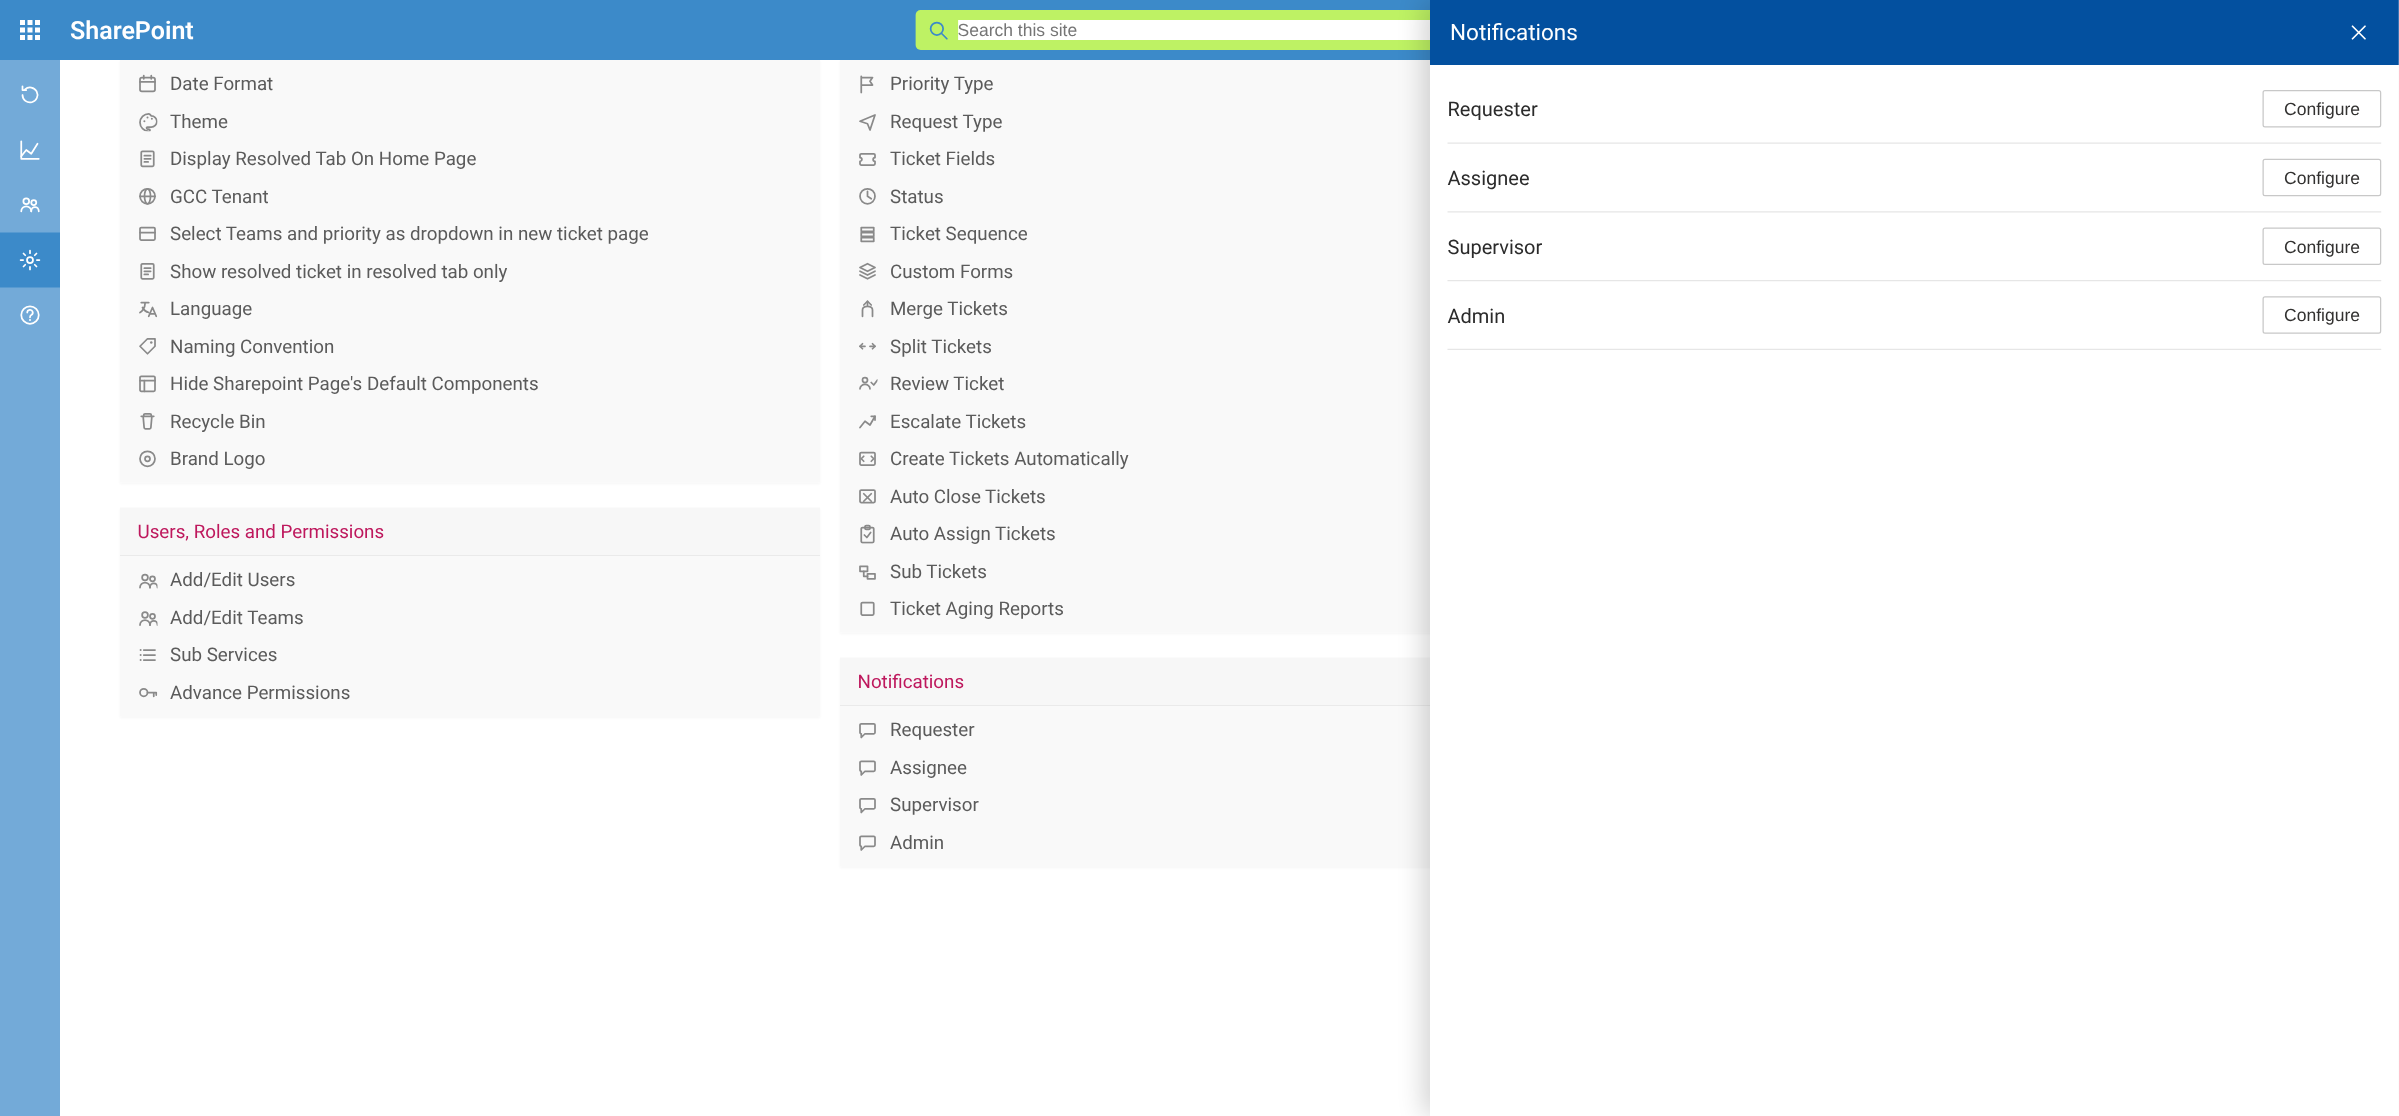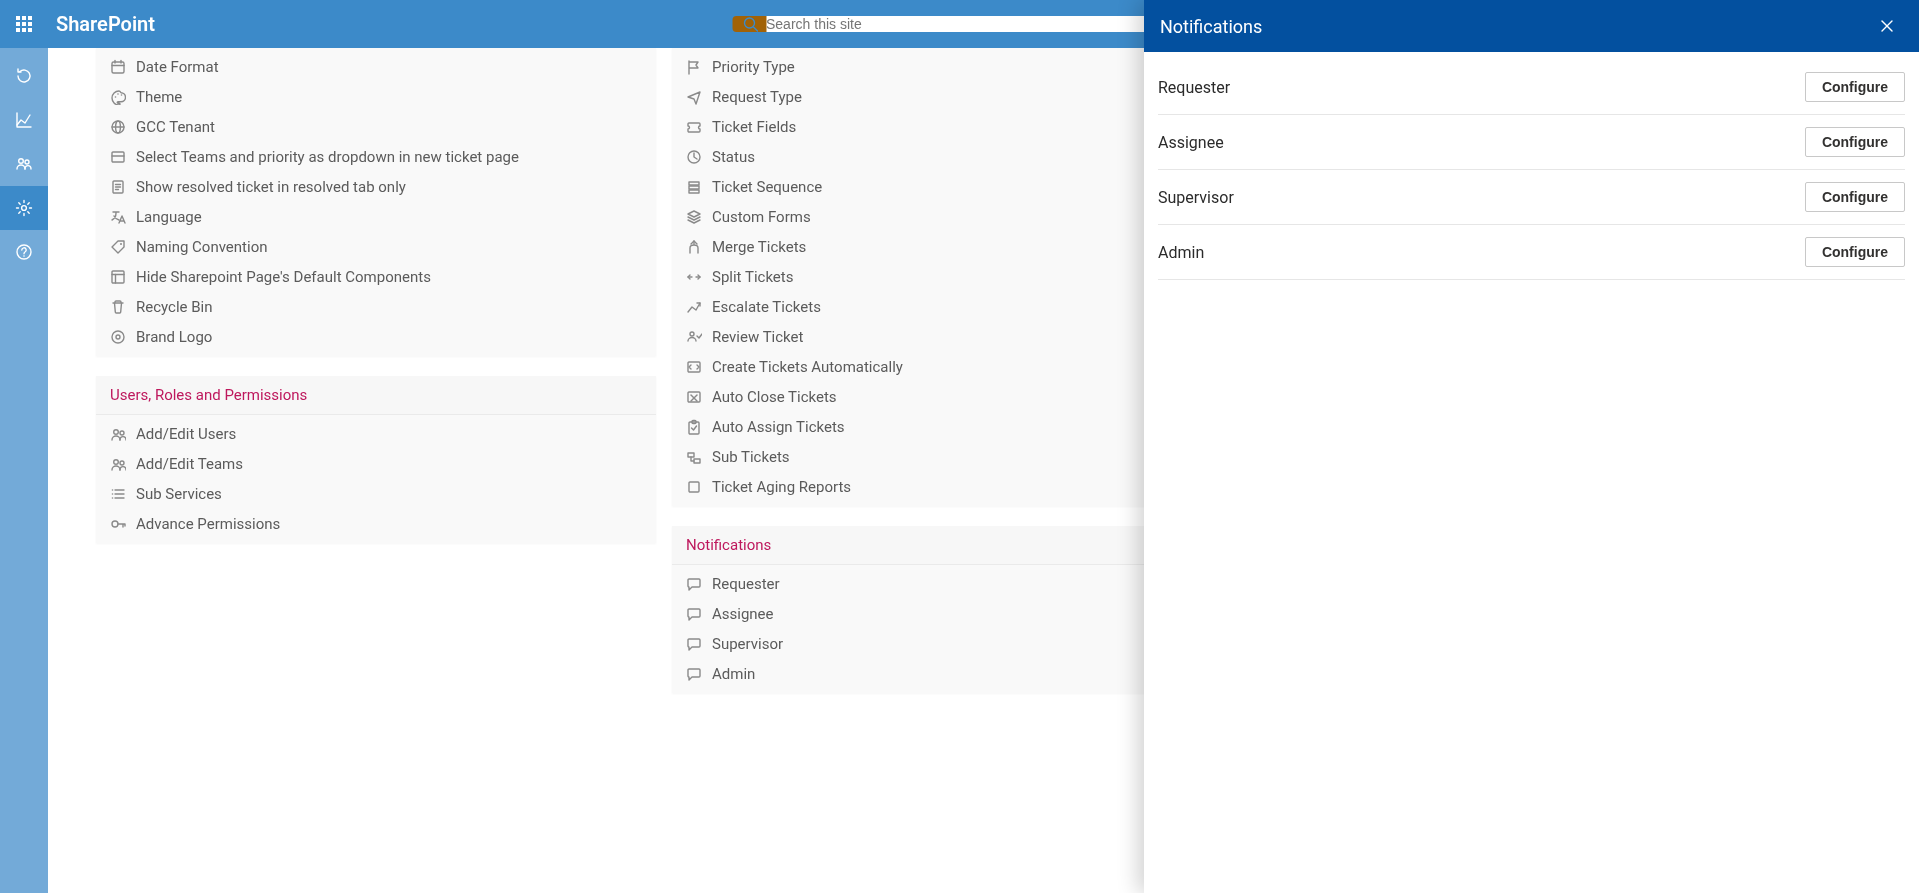--- a/index.html
+++ b/index.html
@@ -43,23 +43,23 @@
   }
   .searchwrap {
     position: absolute;
     left: 50%;
     transform: translateX(-50%);
     width: 455px;
   }
   .searchbox {
     display: flex;
     align-items: center;
-    background: #a16207;
+    background: #bef264;
     border-radius: 4px;
-    height: 16px;
+    height: 32px;
     padding: 0 10px;
     gap: 8px;
   }
   .searchbox input {
     border: none;
     outline: none;
     flex: 1;
     font-size: 14px;
     color: #605e5c;
   }
@@ -175,21 +175,20 @@
   }
   .panel-row-label { font-size: 16px; color:#2b2b2b; }
   .btn {
     background:#fff;
     border:1px solid #c8c8c8;
     border-radius:2px;
     padding:6px 16px;
     font-size:14px;
     cursor:pointer;
     color:#323130;
-    font-weight:bold;
   }
 
   
   .stroke { fill:none; stroke:currentColor; stroke-width:1.4; stroke-linecap:round; stroke-linejoin:round; }
 </style>
 </head>
 <body>
 
 <svg width="0" height="0" style="position:absolute">
   <defs>
@@ -460,20 +459,26 @@
               <span>Date Format</span>
             </div>
             <div class="setting-row">
               <svg viewBox="0 0 16 16" class="row-icon">
                 <use href="#i-palette"></use>
               </svg>
               <span>Theme</span>
             </div>
             <div class="setting-row">
               <svg viewBox="0 0 16 16" class="row-icon">
+                <use href="#i-doc"></use>
+              </svg>
+              <span>Display Resolved Tab On Home Page</span>
+            </div>
+            <div class="setting-row">
+              <svg viewBox="0 0 16 16" class="row-icon">
                 <use href="#i-globe"></use>
               </svg>
               <span>GCC Tenant</span>
             </div>
             <div class="setting-row">
               <svg viewBox="0 0 16 16" class="row-icon">
                 <use href="#i-form"></use>
               </svg>
               <span>Select Teams and priority as dropdown in new ticket page</span>
             </div>
@@ -592,29 +597,29 @@
               <span>Merge Tickets</span>
             </div>
             <div class="setting-row">
               <svg viewBox="0 0 16 16" class="row-icon">
                 <use href="#i-split"></use>
               </svg>
               <span>Split Tickets</span>
             </div>
             <div class="setting-row">
               <svg viewBox="0 0 16 16" class="row-icon">
+                <use href="#i-review"></use>
+              </svg>
+              <span>Review Ticket</span>
+            </div>
+            <div class="setting-row">
+              <svg viewBox="0 0 16 16" class="row-icon">
                 <use href="#i-escalate"></use>
               </svg>
               <span>Escalate Tickets</span>
-            </div>
-            <div class="setting-row">
-              <svg viewBox="0 0 16 16" class="row-icon">
-                <use href="#i-review"></use>
-              </svg>
-              <span>Review Ticket</span>
             </div>
             <div class="setting-row">
               <svg viewBox="0 0 16 16" class="row-icon">
                 <use href="#i-auto"></use>
               </svg>
               <span>Create Tickets Automatically</span>
             </div>
             <div class="setting-row">
               <svg viewBox="0 0 16 16" class="row-icon">
                 <use href="#i-closetkt"></use>

